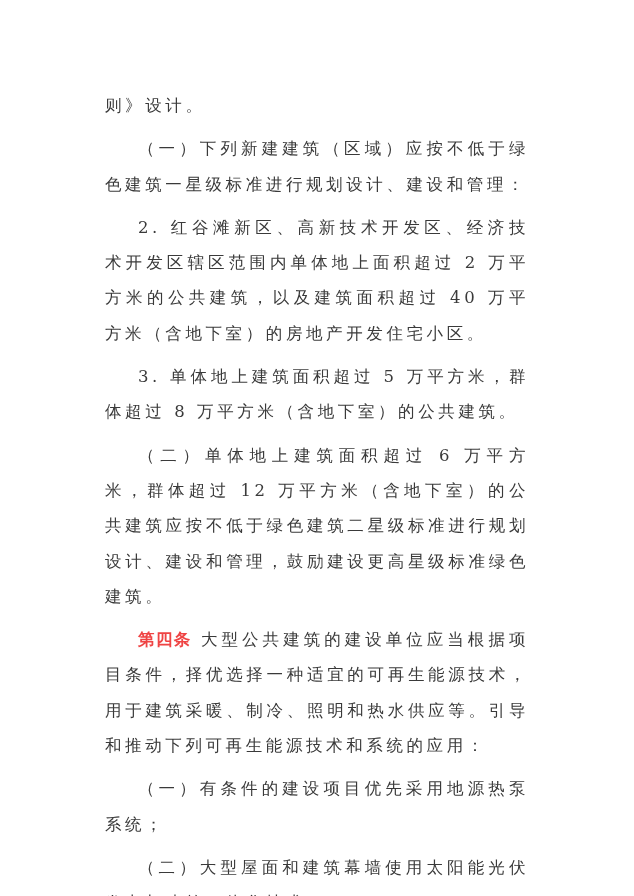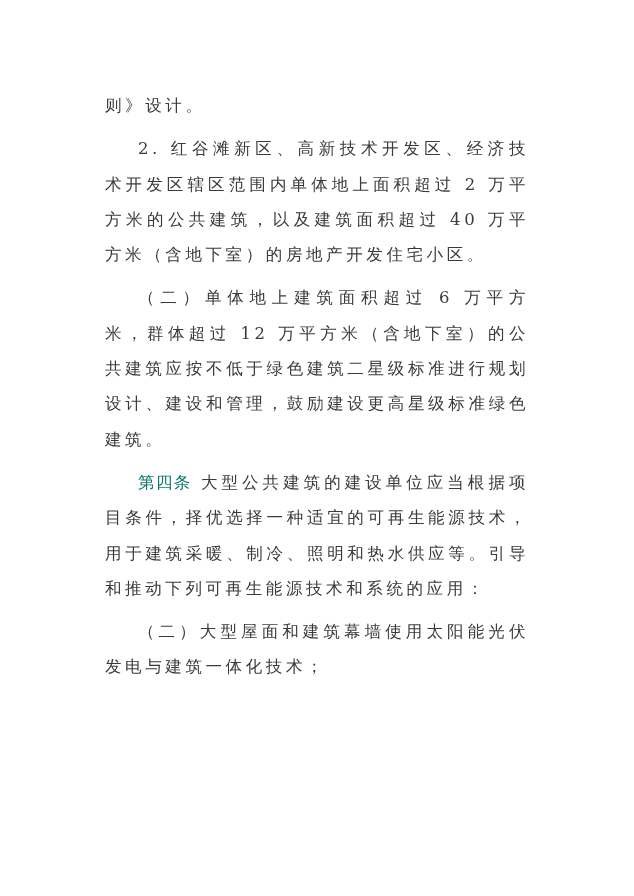--- a/index.html
+++ b/index.html
@@ -26,38 +26,47 @@
     }
     .para {
       margin: 8px;
       text-align: justify;
       text-align-last: left;
     }
     .indent {
       text-indent: 2em;
     }
     .bold {
-      font-weight: normal;
-      color: #0f766e;
+      font-weight: bold;
+      color: #ef4444;
       letter-spacing: 1px;
     }
   </style>
 </head>
 <body>
 
 <div class="page">
   <p class="para">
     <span>则》设计。</span>
   </p>
   <p class="para indent">
+    <span>（一）下列新建建筑（区域）应按不低于绿色建筑一星级标准进行规划设计、建设和管理：</span>
+  </p>
+  <p class="para indent">
     <span>2. 红谷滩新区、高新技术开发区、经济技术开发区辖区范围内单体地上面积超过 2 万平方米的公共建筑，以及建筑面积超过 40 万平方米（含地下室）的房地产开发住宅小区。</span>
+  </p>
+  <p class="para indent">
+    <span>3. 单体地上建筑面积超过 5 万平方米，群体超过 8 万平方米（含地下室）的公共建筑。</span>
   </p>
   <p class="para indent">
     <span>（二）单体地上建筑面积超过 6 万平方米，群体超过 12 万平方米（含地下室）的公共建筑应按不低于绿色建筑二星级标准进行规划设计、建设和管理，鼓励建设更高星级标准绿色建筑。</span>
   </p>
   <p class="para indent">
     <span class="bold">第四条</span><span> 大型公共建筑的建设单位应当根据项目条件，择优选择一种适宜的可再生能源技术，用于建筑采暖、制冷、照明和热水供应等。引导和推动下列可再生能源技术和系统的应用：</span>
   </p>
   <p class="para indent">
+    <span>（一）有条件的建设项目优先采用地源热泵系统；</span>
+  </p>
+  <p class="para indent">
     <span>（二）大型屋面和建筑幕墙使用太阳能光伏发电与建筑一体化技术；</span>
   </p>
 
 </div>
 
 </body></html>

